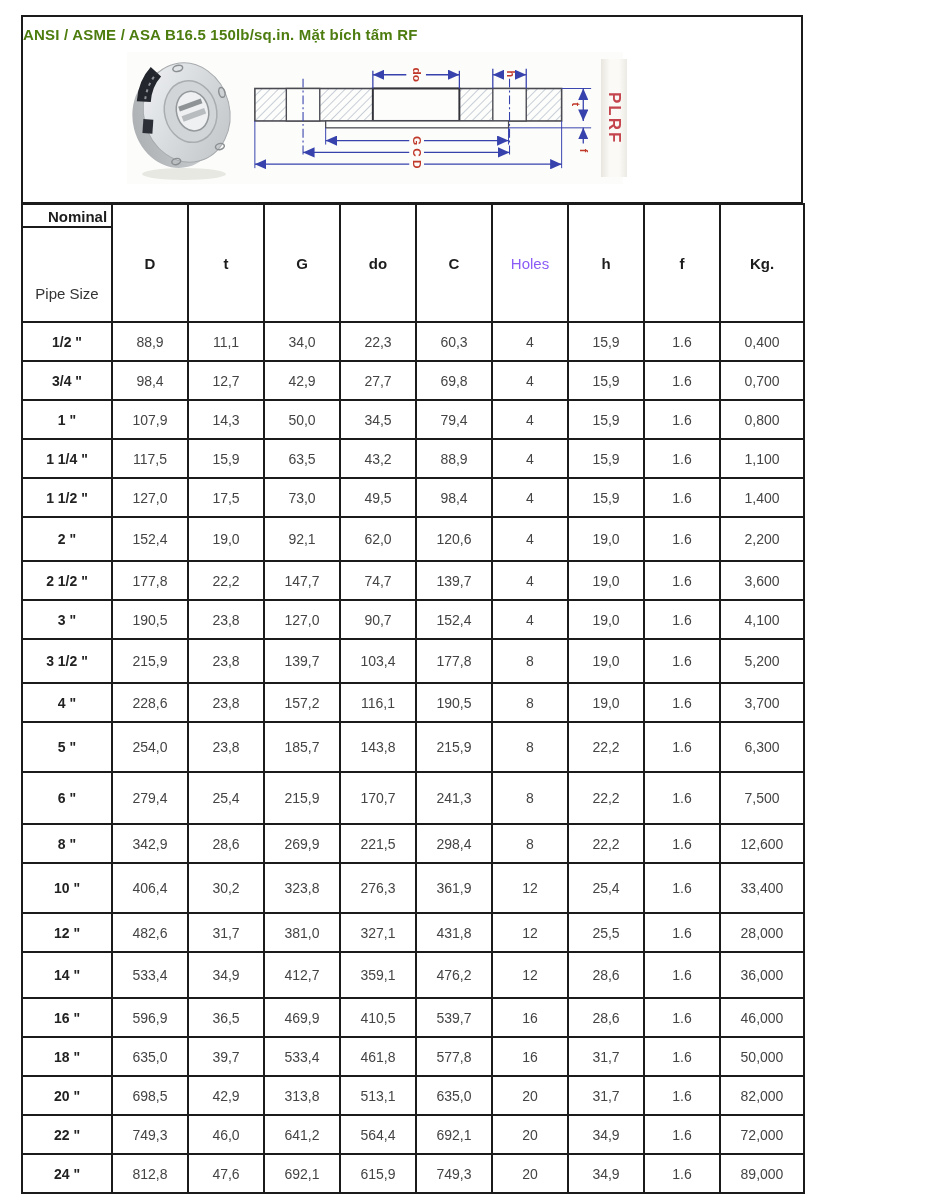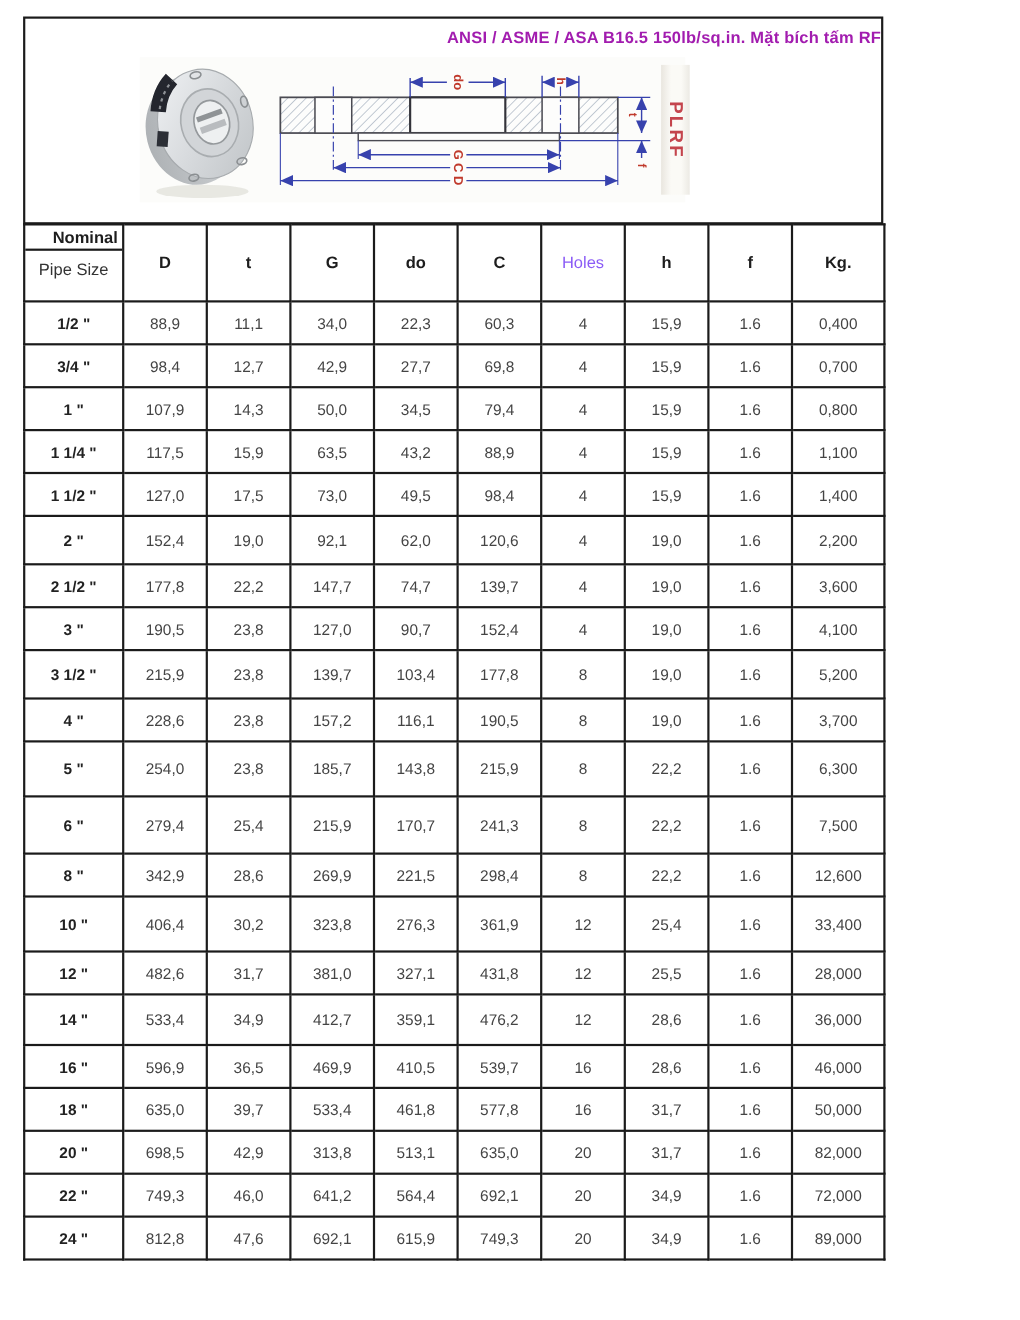--- a/index.html
+++ b/index.html
@@ -13,24 +13,24 @@
   .content { position:absolute; left:21px; top:15px; width:782px; }
 
   
   .title-box {
     border:2px solid #1b1b1b;
     height:189px;
     background:#ffffff;
     overflow:hidden;
   }
   .doc-title {
-    text-align:right;
+    text-align:left;
     font-weight:bold;
     font-size:15px;
-    color:#a21caf;
+    color:#4d7c0f;
     padding-top:9px;
     letter-spacing:.2px;
   }
   .figure-row {
     margin-top:9px;
     margin-left:104px;
     width:496px;
     display:flex;
     align-items:center;
     background:#fcfcfa;
@@ -80,20 +80,21 @@
     border-bottom:2px solid #1b1b1b;
     height:23px; line-height:23px;
     font-size:15px;
     padding-left:21px;
   }
   .pipe-bottom {
     font-weight:normal;
     color:#333;
     height:45px; line-height:35px;
     font-size:15px;
+    margin-top:48px;
   }
   table.flange tbody td { color:#444; }
   table.flange tbody td.size { font-weight:bold; color:#222; }
   table.flange tbody tr { height:39px; }
   table.flange tbody tr:nth-child(6)  { height:44px; }  
   table.flange tbody tr:nth-child(9)  { height:44px; }  
   table.flange tbody tr:nth-child(11) { height:50px; }  
   table.flange tbody tr:nth-child(12) { height:52px; }  
   table.flange tbody tr:nth-child(14) { height:50px; }  
   table.flange tbody tr:nth-child(16) { height:46px; }  

